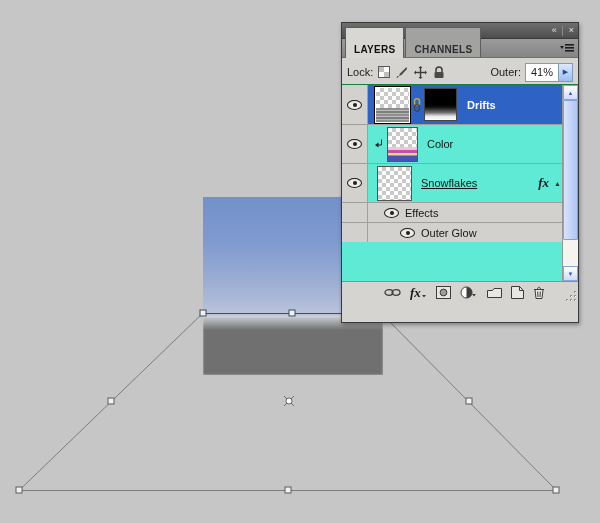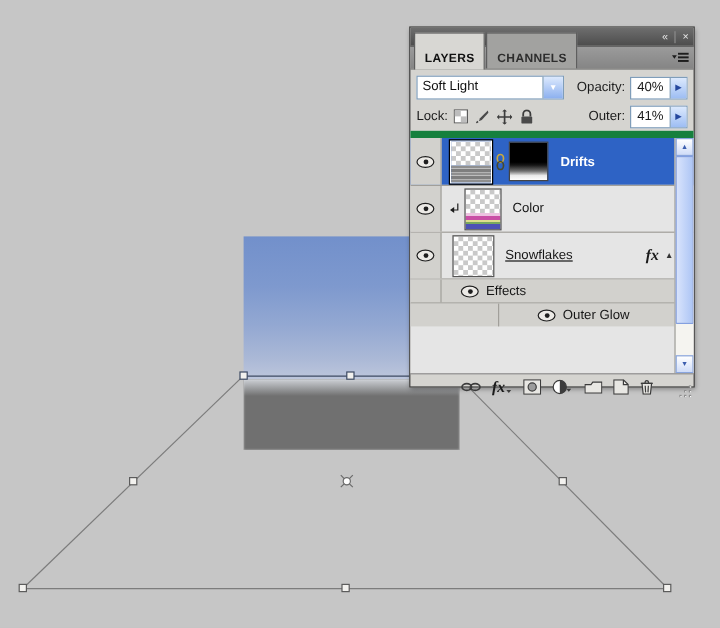--- a/index.html
+++ b/index.html
@@ -38,21 +38,21 @@
   .combo .val{flex:1;padding:2px 0 0 4px;font-size:11px;color:#111;}
   .combo .cbtn{width:16px;background:linear-gradient(#dce9fd,#8cb0ef);border-left:1px solid #7f9db9;display:flex;align-items:center;justify-content:center;color:#fff;font-size:7px;}
   .lbl{color:#1c1c1c;}
   .numfield{height:17px;border:1px solid #7f9db9;background:#fff;display:flex;align-items:stretch;margin-left:4px;}
   .numfield .nval{width:32px;display:flex;align-items:center;justify-content:center;font-size:11px;}
   .numfield .stepper{width:13px;background:linear-gradient(#dce9fd,#9dbdf3);border-left:1px solid #7f9db9;display:flex;align-items:center;justify-content:center;color:#25479d;font-size:7px;}
   .lockrow{height:20px;}
   .lockicons{display:flex;align-items:center;gap:6px;margin-left:5px;}
   .push{margin-left:auto;}
   
-  .layer-list{position:relative;border-top:6px solid #15803d;height:196px;background:#e5e5e5;overflow:hidden;}
+  .layer-list{position:relative;border-top:1px solid #15803d;height:196px;background:#5eead4;overflow:hidden;}
   .lrow{display:flex;align-items:center;border-bottom:1px solid #a19f9a;padding-right:17px;box-sizing:border-box;}
   .eyecol{width:25px;align-self:stretch;border-right:1px solid #a19f9a;display:flex;align-items:center;justify-content:center;flex:none;background:#d2d1cd;}
   .eye{width:13px;height:8px;border:1px solid #1f1f1f;border-radius:50%;position:relative;background:#eceae6;}
   .eye::after{content:"";position:absolute;left:50%;top:50%;width:4px;height:4px;margin:-2px 0 0 -2px;border-radius:50%;background:#1f1f1f;}
   .checker{background-image:conic-gradient(#c9c9c9 25%,#ffffff 0 50%,#c9c9c9 0 75%,#ffffff 0);background-size:8px 8px;}
   .thumb{width:33px;height:33px;border:1px solid #555;flex:none;}
   .sel-thumb{width:33px;height:34px;border:1px solid #fff;outline:1px solid #000;flex:none;display:flex;flex-direction:column;}
   .sel-thumb .t-sky{flex:1;}
   .sel-thumb .t-water{height:14px;background:repeating-linear-gradient(180deg,#8f8f8f 0 2px,#bdbdbd 2px 3px,#7e7e7e 3px 5px,#b3b3b3 5px 6px);}
   .mask-thumb{width:31px;height:31px;border:1px solid #444;background:linear-gradient(180deg,#000 0 52%,#161616 60%,#6f6f6f 76%,#e9e9e9 88%,#fdfdfd 100%);flex:none;}
@@ -146,31 +146,20 @@
       <svg width="14" height="10" viewBox="0 0 14 10">
         <polygon points="0,3 4,3 2,6" fill="#1d1d1d"></polygon>
         <rect x="5" y="1" width="9" height="1.6" fill="#1d1d1d"></rect>
         <rect x="5" y="4" width="9" height="1.6" fill="#1d1d1d"></rect>
         <rect x="5" y="7" width="9" height="1.6" fill="#1d1d1d"></rect>
       </svg>
     </div>
   </div>
 
   <div class="controls">
-    <div class="row-flex blendrow">
-      <div class="combo">
-        <span class="val">Soft Light</span>
-        <span class="cbtn">▼</span>
-      </div>
-      <span class="lbl push">Opacity:</span>
-      <div class="numfield">
-        <span class="nval">40%</span>
-        <span class="stepper">▶</span>
-      </div>
-    </div>
     <div class="row-flex lockrow">
       <span class="lbl">Lock:</span>
       <span class="lockicons">
         <span class="bicon">
           <svg width="12" height="12">
               <rect x="0.5" y="0.5" width="11" height="11" fill="#fff" stroke="#5a5a5a"></rect>
               <rect x="1" y="1" width="5" height="5" fill="#bdbdbd"></rect>
               <rect x="6" y="6" width="5" height="5" fill="#bdbdbd"></rect>
             </svg>
         </span>
@@ -252,21 +241,21 @@
       <span class="fxtoggle">▲</span>
     </div>
 
     <div class="subrow" style="height:20px">
       <div class="leftline"></div>
       <div style="width:16px"></div>
       <span class="eye"></span>
       <span class="slabel">Effects</span>
     </div>
 
-    <div class="subrow" style="height:19px;border-bottom:none;padding-left:48px;">
+    <div class="subrow" style="height:19px;border-bottom:none;">
       <div class="leftline"></div>
       <div style="width:32px"></div>
       <span class="eye"></span>
       <span class="slabel">Outer Glow</span>
     </div>
 
     <div class="sbar">
       <div class="sb-btn sb-up">▲</div>
       <div class="sb-thumb"></div>
       <div class="sb-btn sb-down">▼</div>

